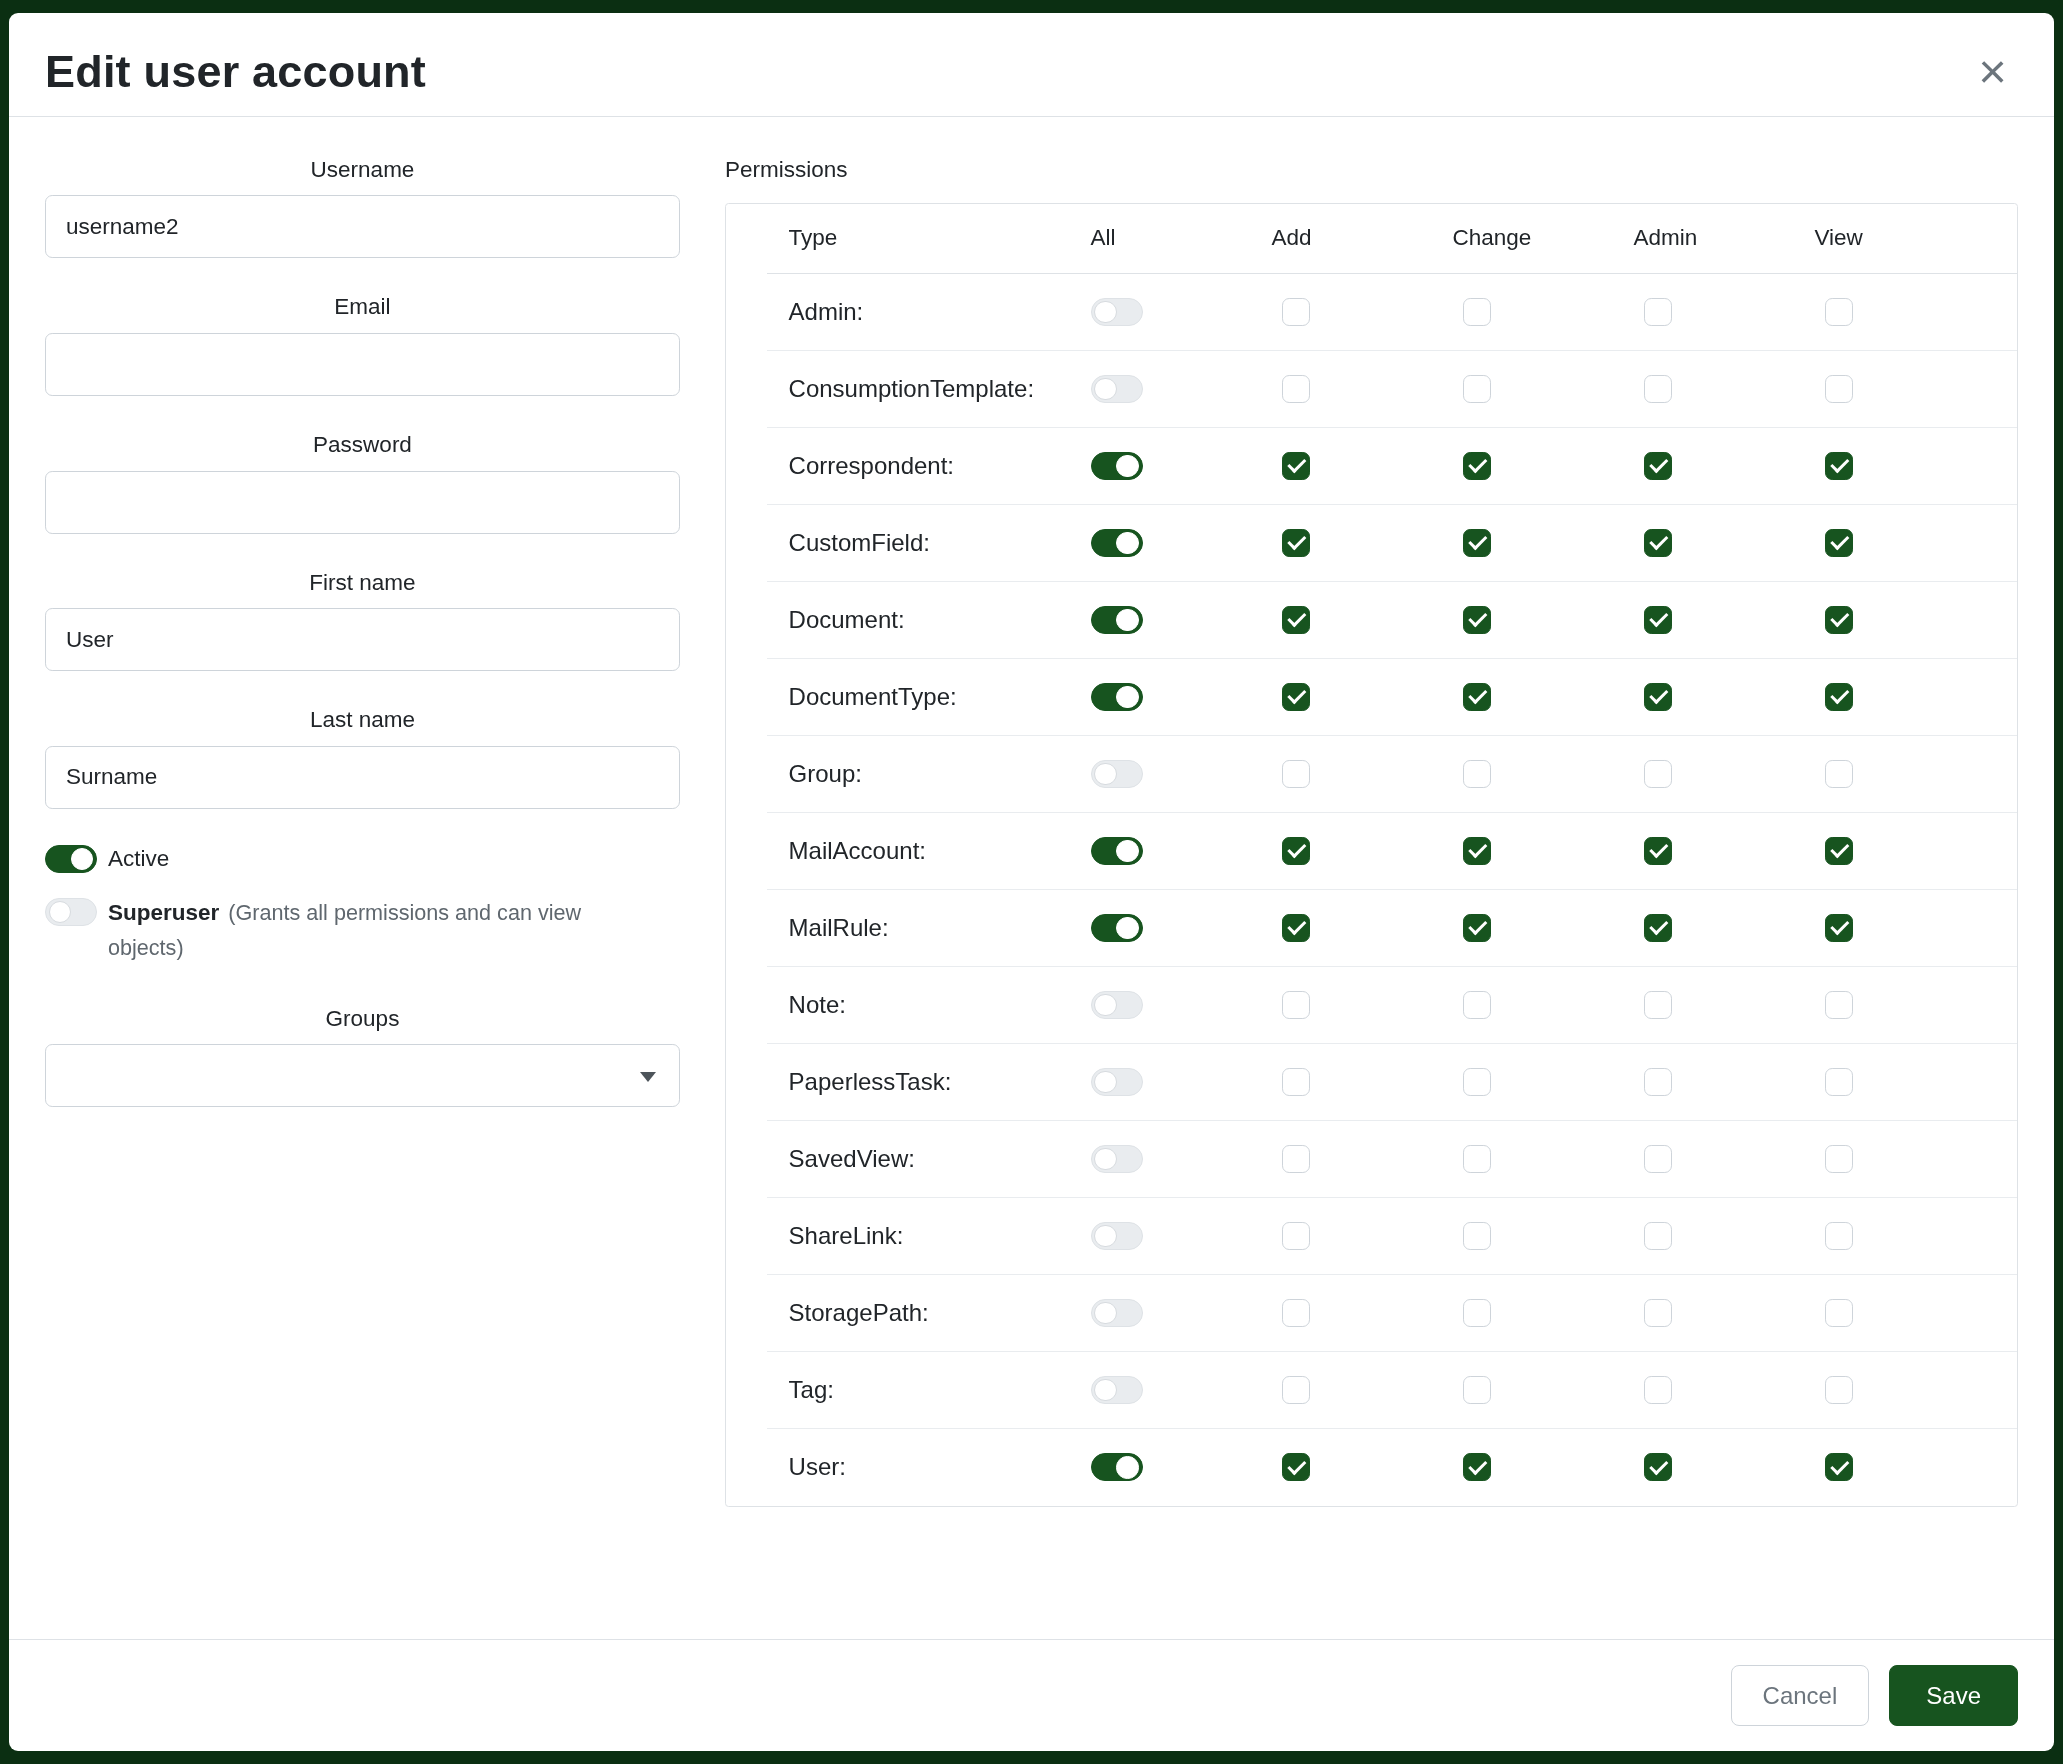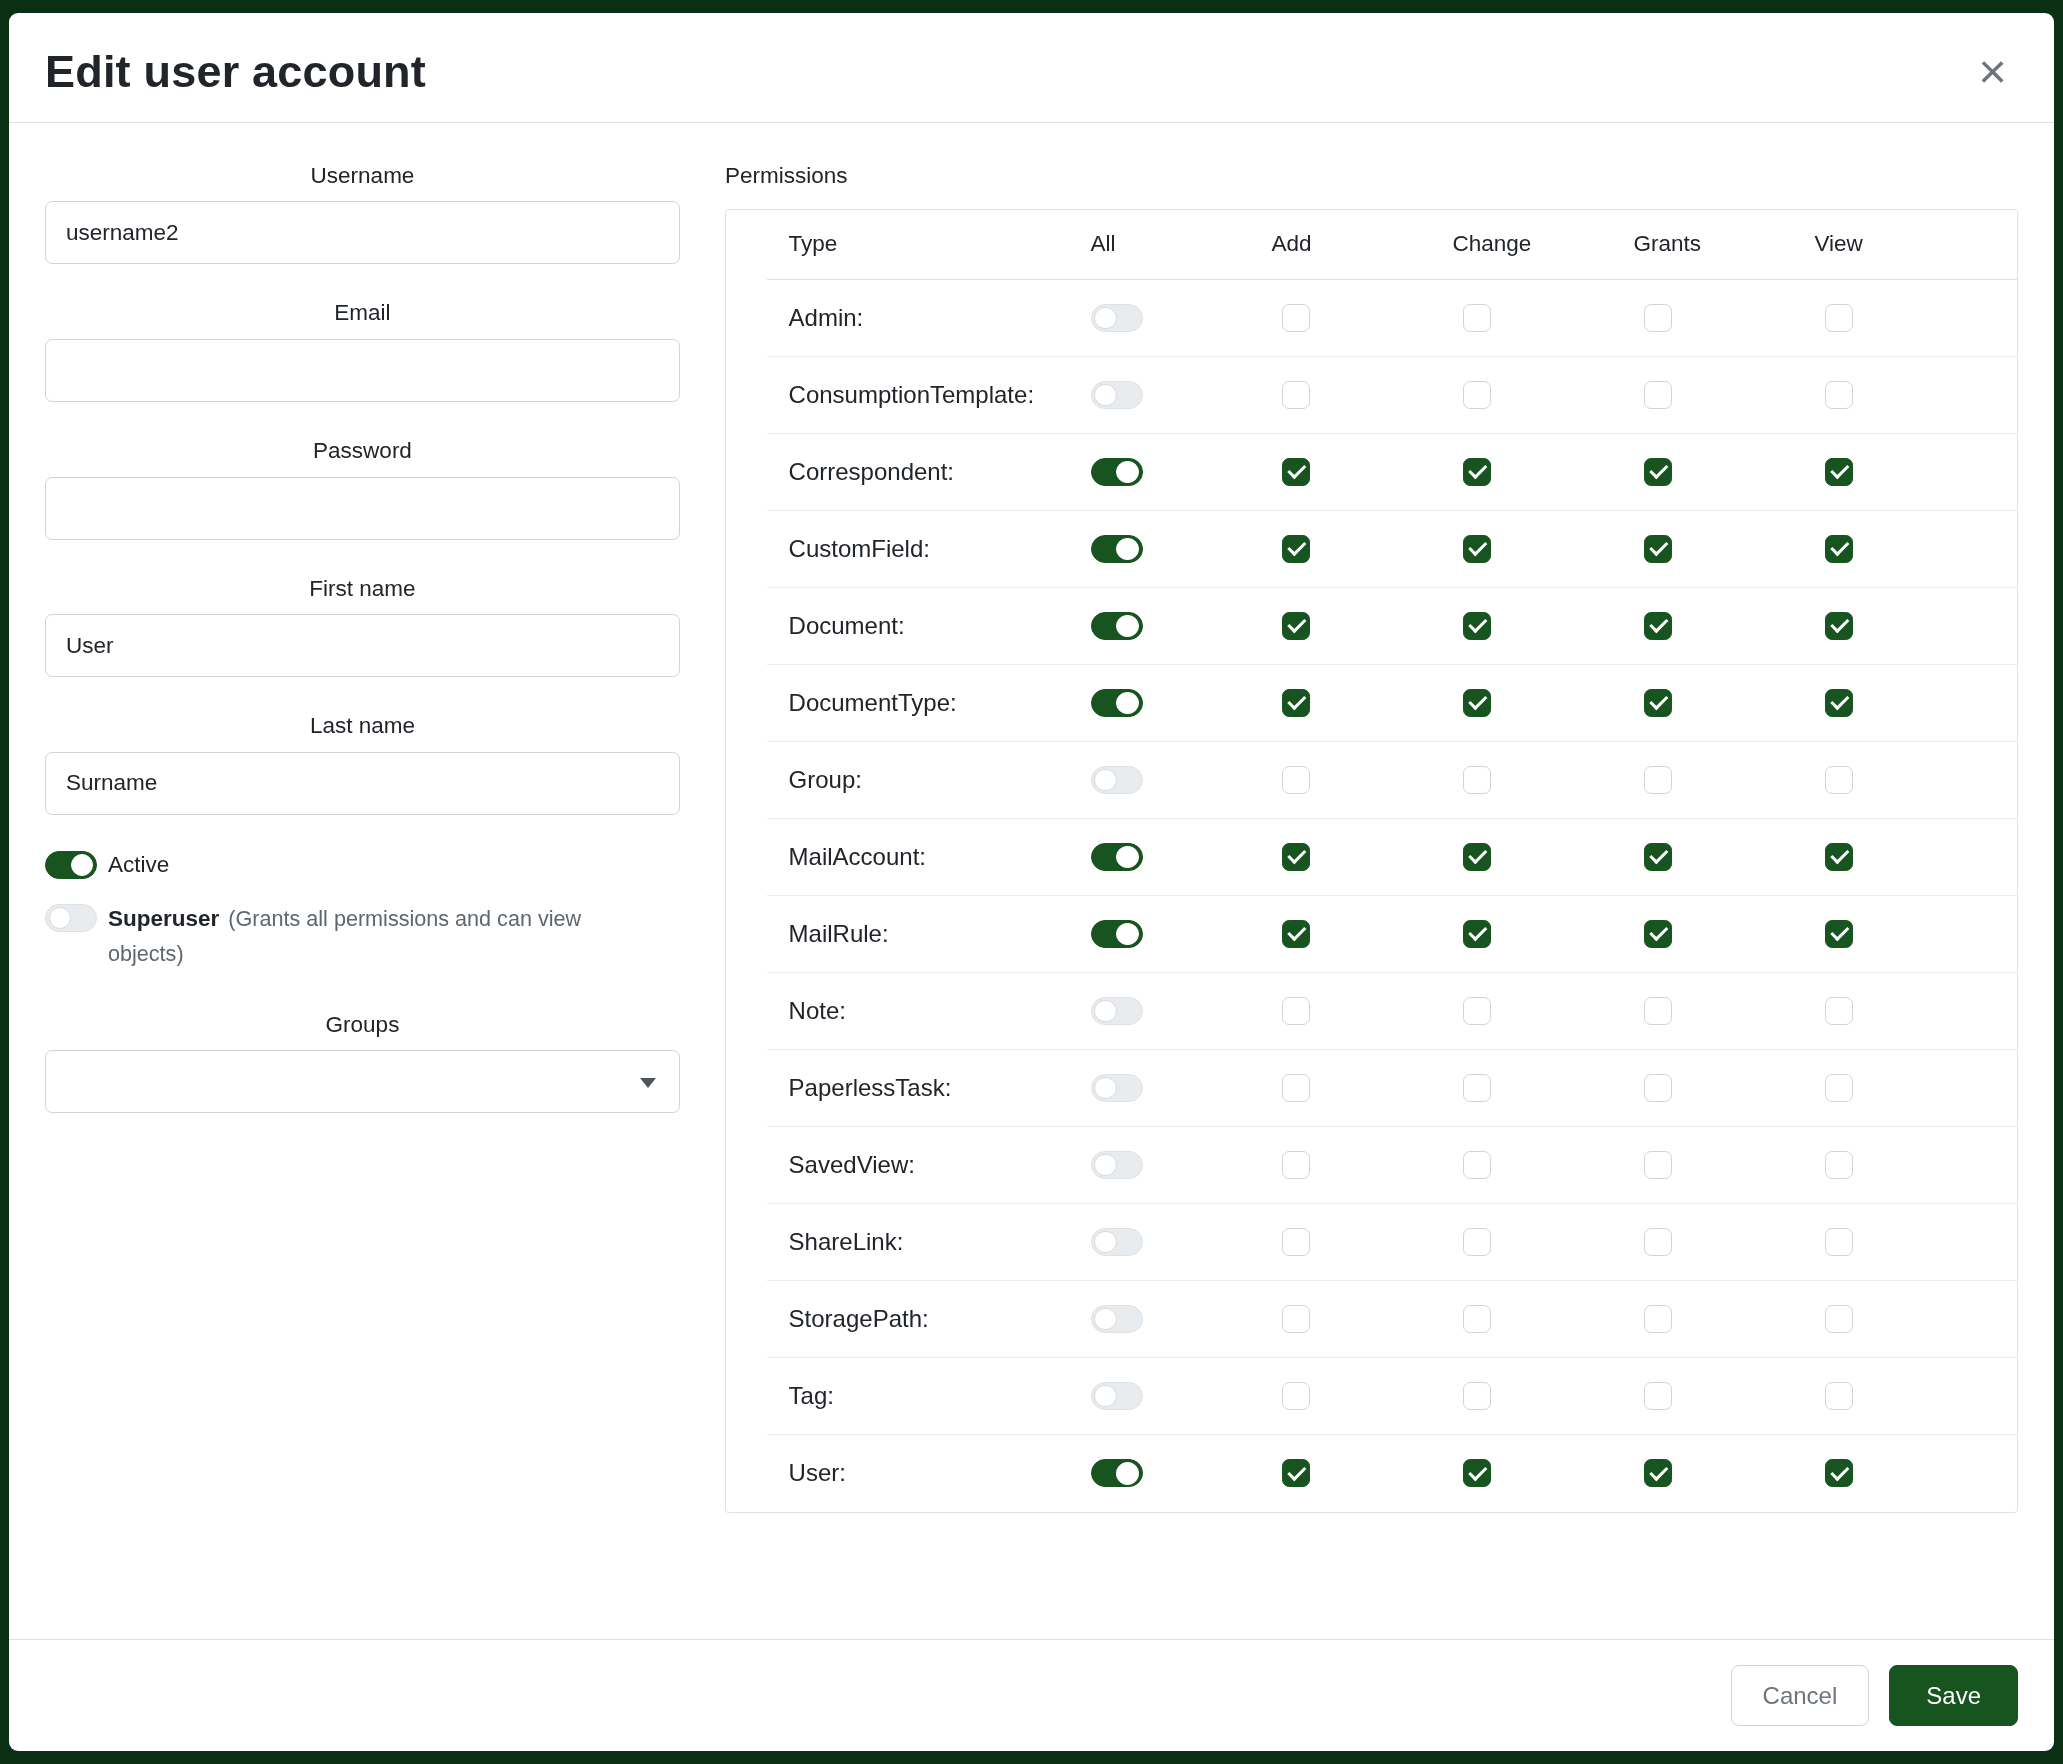--- a/index.html
+++ b/index.html
@@ -17,21 +17,21 @@
     width: 100%; height: 100%;
     background: #ffffff;
     border-radius: 9px;
     display: flex; flex-direction: column;
     overflow: hidden;
   }
   
   .modal-header {
     flex: 0 0 auto;
     display: flex; align-items: center; justify-content: space-between;
-    padding: 31px 40px 22px 36px;
+    padding: 31px 40px 16px 36px;
     border-bottom: 0.9px solid #dee2e6;
   }
   .modal-title { font-size: 45px; font-weight: 700; letter-spacing: 0.2px; }
   .close-btn {
     background: none; border: none; cursor: pointer;
     font-size: 49px; font-weight: 300; line-height: 1;
     color: #6c757d; padding: 3.6px 7.2px;
     font-family: "Liberation Sans", sans-serif;
   }
   
@@ -212,21 +212,21 @@
 
       <div class="perm-col">
         <div class="perm-heading">Permissions</div>
 
         <div class="perm-table">
           <div class="perm-grid perm-head">
             <div class="hcell">Type</div>
             <div class="hcell">All</div>
             <div class="hcell">Add</div>
             <div class="hcell">Change</div>
-            <div class="hcell">Grants</div>
+            <div class="hcell">Admin</div>
             <div class="hcell">View</div>
           </div>
           <div>
   <div class="perm-grid perm-row">
     <div class="cell">
                   <span class="row-label">Admin:</span>
                 </div>
     <div class="cell">
       <span class="switch">
                     <span class="knob"></span>

